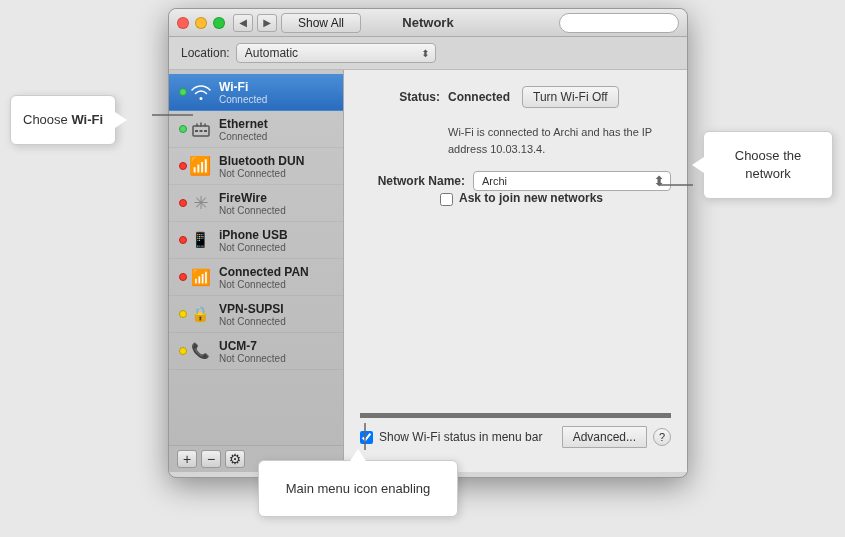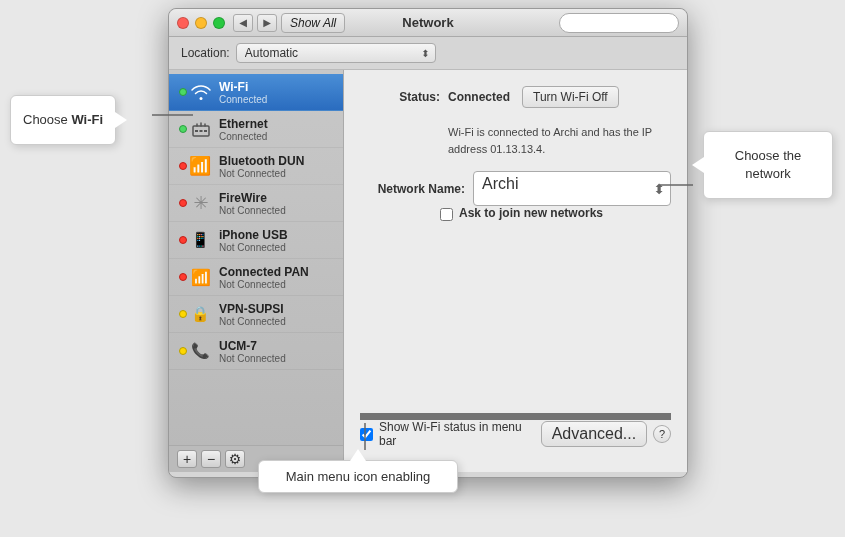--- a/index.html
+++ b/index.html
@@ -75,25 +75,24 @@
       font-size: 10px;
       display: flex;
       align-items: center;
       justify-content: center;
       color: #555;
     }
     .show-all-btn {
       background: linear-gradient(to bottom, #f0f0f0, #d8d8d8);
       border: 1px solid #aaa;
       border-radius: 4px;
-      padding: 2px 8px;
+      padding: 2px 16px;
       font-size: 12px;
       cursor: pointer;
       color: #222;
-      font-style: italic;
     }
     .search-box {
       margin-left: auto;
       background: white;
       border: 1px solid #aaa;
       border-radius: 10px;
       padding: 2px 8px;
       width: 120px;
       font-size: 12px;
     }
@@ -294,22 +293,22 @@
     }
     .network-input-wrapper {
       position: relative;
       flex: 1;
     }
     .network-input {
       width: 100%;
       background: white;
       border: 1px solid #aaa;
       border-radius: 4px;
-      padding: 3px 24px 12px 8px;
-      font-size: 16px;
+      padding: 3px 24px 3px 8px;
+      font-size: 11px;
       color: #333;
     }
     .network-input-arrow {
       position: absolute;
       right: 6px;
       top: 50%;
       transform: translateY(-50%);
       font-size: 14px;
       color: #666;
       pointer-events: none;
@@ -336,40 +335,41 @@
     .note-text {
       font-size: 11px;
       color: #555;
       padding-left: 100px;
       line-height: 1.5;
     }
 
     
     .bottom-bar {
       margin-top: auto;
-      border-top: 7px solid #737373;
+      border-top: 5px solid #737373;
+      padding-top: 8px;
     }
     .bottom-row1 {
       display: flex;
       align-items: center;
       margin-bottom: 8px;
     }
     .show-wifi-checkbox {
       margin-right: 6px;
     }
     .show-wifi-label {
       font-size: 12px;
       color: #333;
     }
     .advanced-btn {
       background: linear-gradient(to bottom, #f5f5f5, #e0e0e0);
       border: 1px solid #aaa;
-      border-radius: 6px;
+      border-radius: 1px;
       padding: 3px 10px;
-      font-size: 16px;
+      font-size: 12px;
       cursor: pointer;
       color: #333;
       margin-left: auto;
     }
     .help-btn {
       width: 18px;
       height: 18px;
       border-radius: 50%;
       border: 1px solid #aaa;
       background: linear-gradient(to bottom, #f5f5f5, #e0e0e0);
@@ -436,21 +436,21 @@
       border-bottom: 8px solid transparent;
       border-right: 12px solid white;
     }
 
     
     .callout-bottom {
       position: absolute;
       background: white;
       border: 1px solid #ccc;
       border-radius: 6px;
-      padding: 8px 12px;
+      padding: 20px 12px;
       font-size: 13px;
       color: #333;
       box-shadow: 2px 2px 8px rgba(0,0,0,0.15);
       text-align: center;
     }
     .callout-arrow-up {
       position: absolute;
       top: -12px;
       left: 50%;
       transform: translateX(-50%);
@@ -604,21 +604,21 @@
     </div>
 
     <div class="main-panel">
 
       <div class="status-row">
         <span class="status-label">Status:</span>
         <span class="status-value">Connected</span>
         <button class="turn-wifi-btn">Turn Wi-Fi Off</button>
       </div>
 
-      <div class="desc-text">Wi-Fi is connected to Archi and has the IP address 01.13.13.4.</div>
+      <div class="desc-text">Wi-Fi is connected to Archi and has the IP address 10.03.13.4.</div>
 
       <div class="network-row">
         <span class="network-label">Network Name:</span>
         <div class="network-input-wrapper">
           <input class="network-input" type="text" value="Archi" style="">
           <span class="network-input-arrow">⬍</span>
         </div>
       </div>
 
       <div class="checkbox-row">

